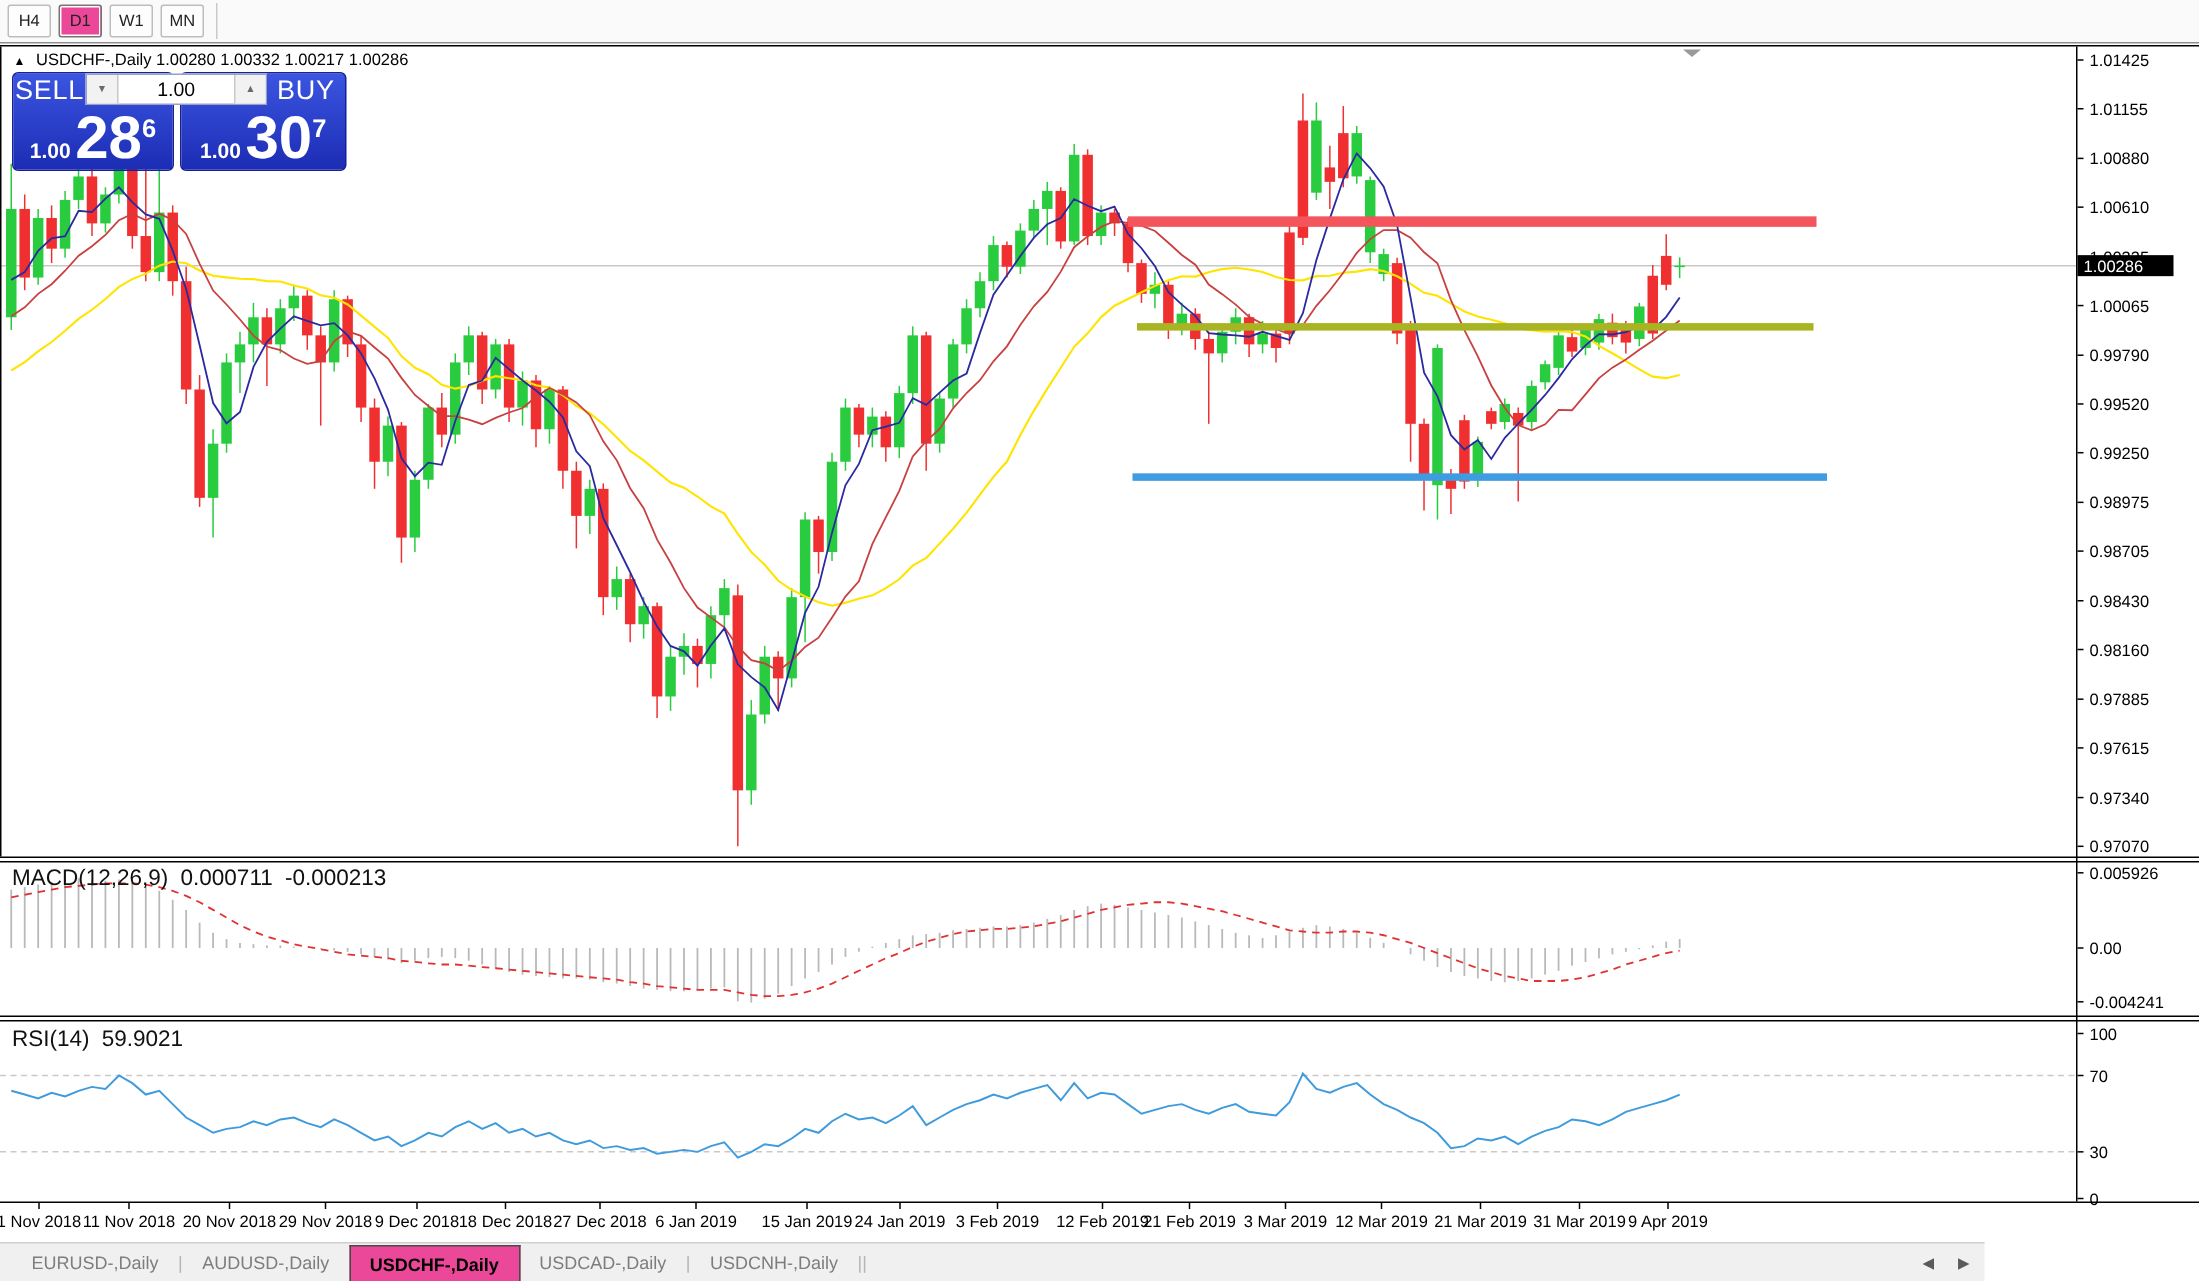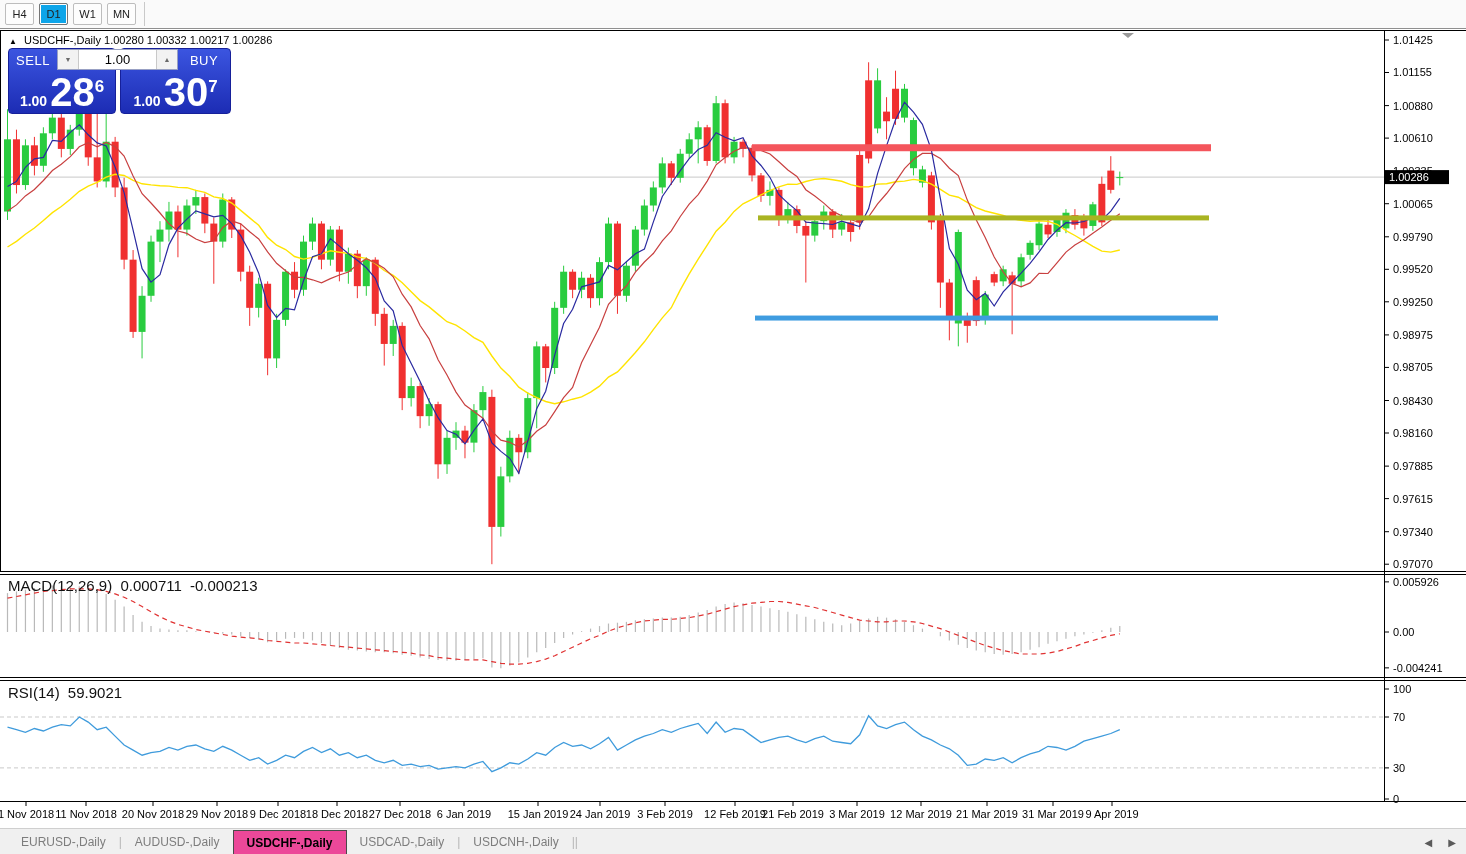--- a/index.html
+++ b/index.html
@@ -5,56 +5,56 @@
   html,body{margin:0;padding:0;background:#fff;width:1466px;height:854px;overflow:hidden;
     font-family:"Liberation Sans",sans-serif;-webkit-font-smoothing:antialiased;}
   #stage{position:relative;width:1466px;height:854px;background:#fff;}
   #svg{position:absolute;left:0;top:0;z-index:1;font-family:"Liberation Sans",sans-serif;}
 
   
   #toolbar{position:absolute;left:0;top:0;width:1466px;height:28px;background:#fafafa;
     border-bottom:1px solid #8f8f8f;display:flex;align-items:center;z-index:2;}
   .tf-btn{min-width:27px;height:20px;margin-left:5px;display:flex;align-items:center;justify-content:center;
     font-size:11px;color:#222;background:#fdfdfd;border:1px solid #bdbdbd;border-radius:2px;cursor:default;}
-  .tf-btn.active{background:#0ea5e9;border:1px solid #767676;box-shadow:inset 0 0 0 1px #fff;}
+  .tf-btn.active{background:#ec4899;border:1px solid #767676;box-shadow:inset 0 0 0 1px #fff;}
   .tf-sep{width:1px;height:24px;background:#c9c9c9;margin-left:8px;}
 
   
   #chart-header{position:absolute;left:9px;top:34px;font-size:11px;color:#000;z-index:2;white-space:nowrap;}
   #chart-header .tri{font-size:8px;margin-right:4px;color:#000;}
 
   
   #trade-panel{position:absolute;left:8px;top:48px;width:223px;height:66px;z-index:3;}
   .tp-rect{position:absolute;top:0;height:66px;background:linear-gradient(#3b55e0,#1c2cb4);
     border:1px solid #16209a;border-radius:4px;box-sizing:border-box;}
   #tp-left{left:0;width:108px;}
   #tp-right{left:112px;width:111px;}
   .tp-order{position:absolute;top:2px;height:20px;display:flex;align-items:center;justify-content:center;
-    color:#fff;font-size:13px;letter-spacing:0.5px;cursor:pointer;}
+    color:#fff;font-size:18px;letter-spacing:0.5px;cursor:pointer;}
   #sell-btn{left:2px;width:46px;}
   #buy-btn{right:2px;width:50px;}
   #volume-spin{position:absolute;left:49px;top:1px;width:121px;height:21px;background:#fff;
     border:1px solid #98a0c4;display:flex;align-items:stretch;z-index:4;box-sizing:border-box;}
   .spin-btn{width:20px;display:flex;align-items:center;justify-content:center;background:#f2f2f2;
     color:#6a6a6a;font-size:7px;cursor:pointer;}
   #spin-down{border-right:1px solid #c9c9c9;}
   #spin-up{border-left:1px solid #c9c9c9;}
   #volume-value{flex:1;display:flex;align-items:center;justify-content:center;font-size:13px;color:#000;}
   .tp-price{position:absolute;bottom:3px;width:100%;display:flex;align-items:baseline;justify-content:center;color:#fff;}
   .tp-small{font-size:14px;font-weight:bold;margin-right:3px;}
   .tp-big{font-size:40px;font-weight:bold;line-height:38px;}
   .tp-sup{font-size:17px;font-weight:bold;transform:translateY(-14px);display:inline-block;}
 
   
   .ind-label{position:absolute;left:8px;font-size:15px;color:#111;z-index:2;white-space:nowrap;}
   #macd-label{top:577px;}
   #rsi-label{top:684px;}
 
   
-  #tabbar{position:absolute;left:0;top:828px;width:1466px;height:26px;background:#f0f0f0;
+  #tabbar{position:absolute;left:0;top:828px;width:1323px;height:26px;background:#f0f0f0;
     border-top:1px solid #cfcfcf;display:flex;align-items:center;z-index:2;font-size:12px;}
   .tab{padding:0 13px;height:26px;display:flex;align-items:center;color:#7d7d7d;cursor:pointer;white-space:nowrap;}
   .tab.active{background:#ec4899;border:1px solid #4a4a4a;border-bottom:none;color:#000;font-weight:bold;height:25px;margin-top:1px;}
   .tab-sep{color:#b5b5b5;}
   #tab-arrows{position:absolute;right:10px;top:0;height:26px;display:flex;align-items:center;gap:16px;color:#5a5a5a;font-size:10px;}
   #tab-arrows span{cursor:pointer;}
 </style>
 </head>
 <body>
 

